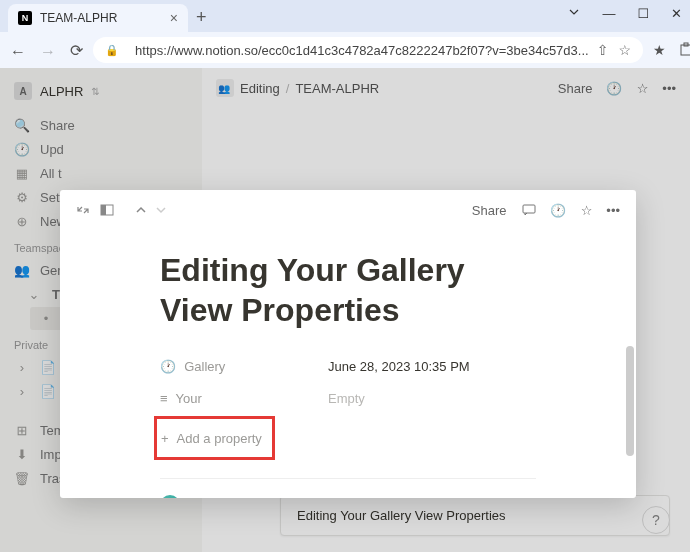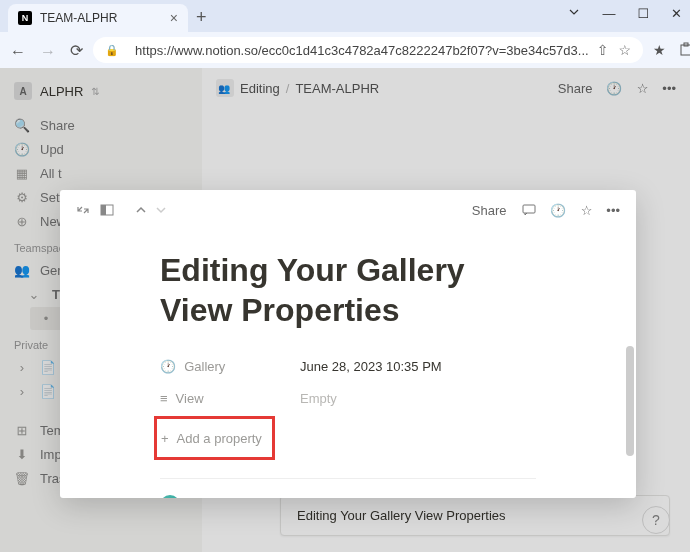--- a/index.html
+++ b/index.html
@@ -47,21 +47,21 @@
     
     .modal { position: absolute; left: 60px; right: 54px; top: 122px; bottom: 54px; background: #fff; border-radius: 3px; box-shadow: 0 8px 30px rgba(0,0,0,0.18); z-index: 10; overflow: hidden; }
     .modal-header { display: flex; align-items: center; padding: 12px 16px; color: #888; font-size: 14px; }
     .modal-header-left { display: flex; gap: 10px; }
     .modal-header-nav { display: flex; gap: 6px; margin-left: 20px; }
     .modal-header-right { margin-left: auto; display: flex; gap: 14px; align-items: center; font-size: 13px; color: #666; }
     .modal-body { padding: 20px 100px 0 100px; }
     .page-title { font-size: 32px; font-weight: 700; color: #37352f; line-height: 1.25; margin-bottom: 20px; }
     .prop-row { display: flex; align-items: center; height: 32px; font-size: 13px; }
     .prop-label { width: 140px; display: flex; align-items: center; gap: 8px; color: #9b9a97; }
-    .prop-value { color: #37352f; }
+    .prop-value { color: #37352f; margin-left: 28px; }
     .prop-value.empty { color: #b8b7b4; }
     .add-prop { display: flex; align-items: center; gap: 8px; color: #9b9a97; font-size: 13px; height: 32px; }
     .highlight-box { border: 3px solid #e53935; display: inline-flex; padding: 3px 10px 3px 4px; margin-left: -6px; margin-top: 2px; }
     .divider { height: 1px; background: #eee; margin: 18px 0 10px; }
     .comment-row { display: flex; align-items: center; gap: 10px; padding: 6px 0; }
     .comment-avatar { width: 20px; height: 20px; border-radius: 50%; background: linear-gradient(135deg, #4db6ac, #26a69a); }
     .comment-placeholder { color: #b8b7b4; font-size: 13px; }
     .scroll-indicator { position: absolute; right: 2px; top: 156px; width: 8px; height: 110px; background: #ccc; border-radius: 4px; }
     
     svg { display: block; }
@@ -250,21 +250,21 @@
       <div class="prop-row">
         <div class="prop-label">
             <span>🕐</span>
             <span>Gallery</span>
           </div>
         <div class="prop-value">June 28, 2023 10:35 PM</div>
       </div>
       <div class="prop-row">
         <div class="prop-label">
             <span>≡</span>
-            <span>View</span>
+            <span>Your</span>
           </div>
         <div class="prop-value empty">Empty</div>
       </div>
       
       <div class="highlight-box">
         <div class="add-prop">
           <span>+</span>
           <span>Add a property</span>
         </div>
       </div>

